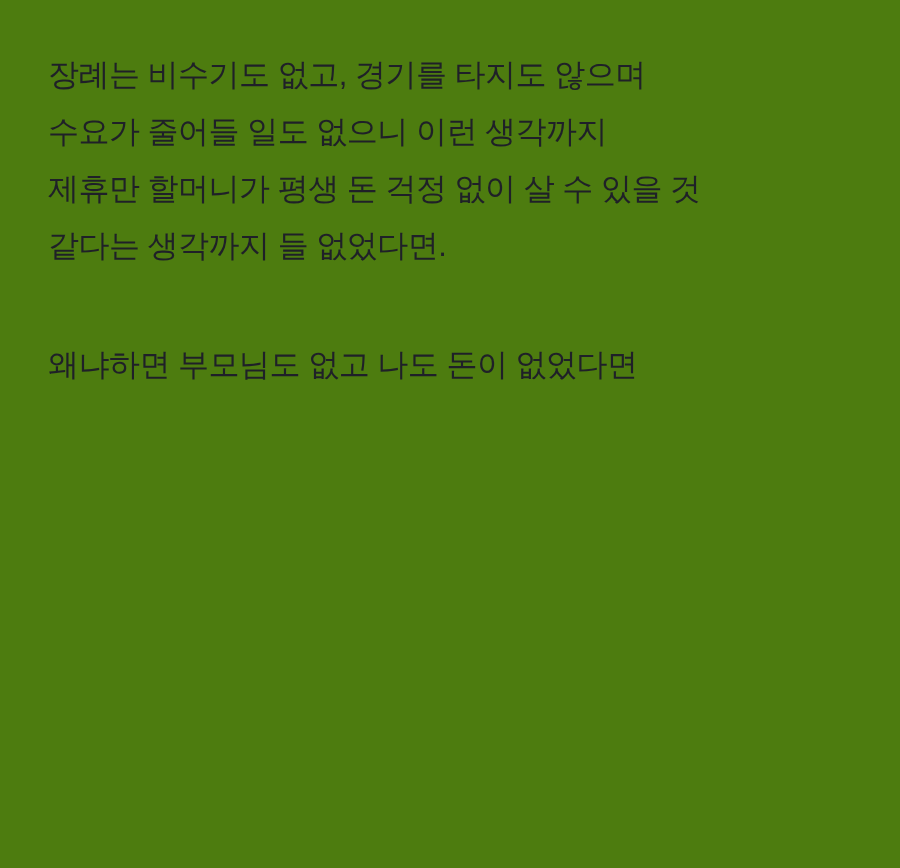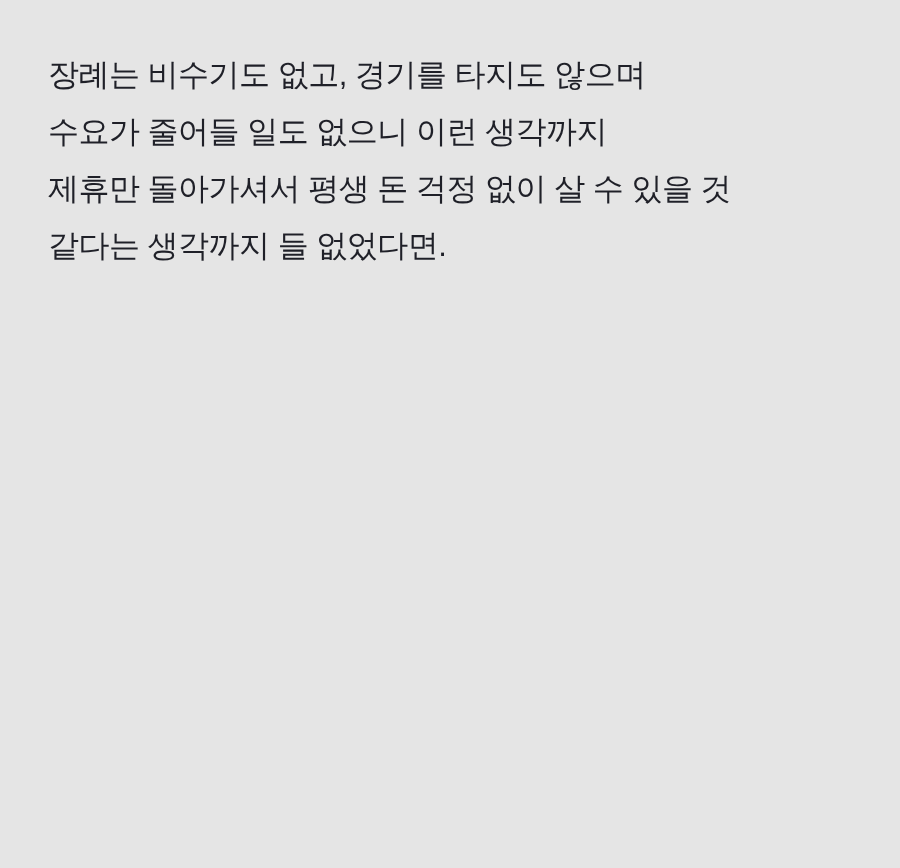--- a/index.html
+++ b/index.html
@@ -11,21 +11,21 @@
     width: 900px;
     height: 868px;
     overflow: hidden;
     font-family: "Liberation Sans", "DejaVu Sans", sans-serif;
   }
   .page {
     box-sizing: border-box;
     width: 900px;
     height: 868px;
     padding: 46px 40px 0 48px;
-    background: #e5e5e5;
+    background: #4d7c0f;
     color: #1f2028;
   }
   .para {
     margin: 0 0 62px 0;
   }
   .para:last-child {
     margin-bottom: 0;
   }
   .line {
     margin: 0;
@@ -48,22 +48,25 @@
   }
 </style>
 </head>
 <body>
 
 <div class="page">
 
   <div class="para">
     <p class="line"><span class="seg">장례는 비수기도 없고, 경기를 타지도 않으며</span></p>
     <p class="line"><span class="seg">수요가 줄어들 일도 없으니 이런 생각까지</span></p>
-    <p class="line"><span class="seg">제휴만 돌아가셔서 평생 돈 걱정 없이 살 수 있을 것</span></p>
+    <p class="line"><span class="seg">제휴만 할머니가 평생 돈 걱정 없이 살 수 있을 것</span></p>
     <p class="line"><span class="seg">같다는 생각까지 들 없었다면.</span></p>
   </div>
 
   <div class="para">
   </div>
 
 
+  <div class="para">
+    <p class="line"><span class="seg">왜냐하면 부모님도 없고 나도 돈이 없었다면</span></p>
+  </div>
 
 </div>
 
 </body></html>

